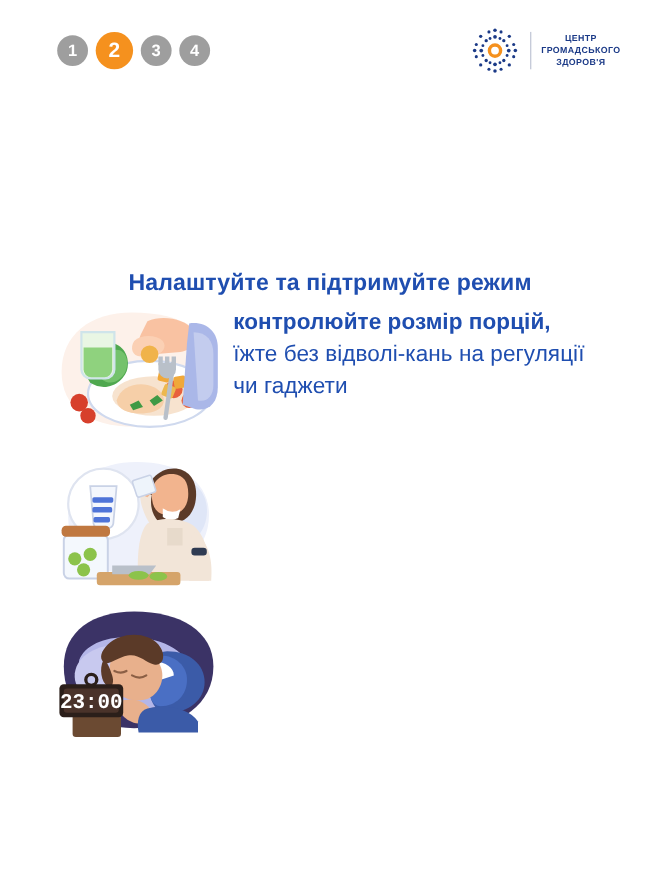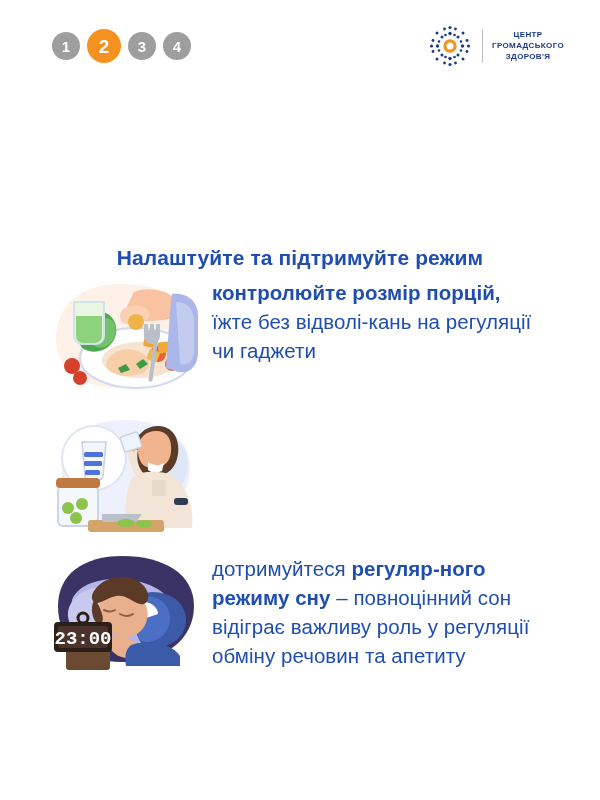--- a/index.html
+++ b/index.html
@@ -316,17 +316,16 @@
           <path d="M56 62 q6 3 11 0" stroke="#8b5f45" stroke-width="2" fill="none" stroke-linecap="round"></path>
           <path d="M60 90 C70 86 82 88 88 96 C92 102 88 110 80 110 C68 110 58 100 60 90 Z" fill="#e8b08c"></path>
           <path d="M86 96 C104 92 124 96 132 108 L132 118 L78 118 C76 108 78 98 86 96 Z" fill="#3b5ba8"></path>
           <rect x="18" y="96" width="44" height="26" rx="3" fill="#6b4a32"></rect>
           <rect x="6" y="74" width="58" height="30" rx="4" fill="#2b1f1a"></rect>
           <rect x="10" y="78" width="50" height="22" rx="3" fill="#4a332a"></rect>
           <circle cx="35" cy="70" r="5" fill="none" stroke="#2b1f1a" stroke-width="3"></circle>
           <text x="35" y="96" font-family="'Liberation Mono', monospace" font-size="19" font-weight="bold" fill="#ffffff" text-anchor="middle">23:00</text>
         </svg>
       </div>
-      <div class="item-text"><span>дотримуйтеся </span><b>регуляр-ного режиму сну</b><span> – повноцінний сон відіграє важливу роль у регуляції обміну речовин та апетиту</span></div>
     </div>
 
   </div>
 </div>
 
 </body></html>

